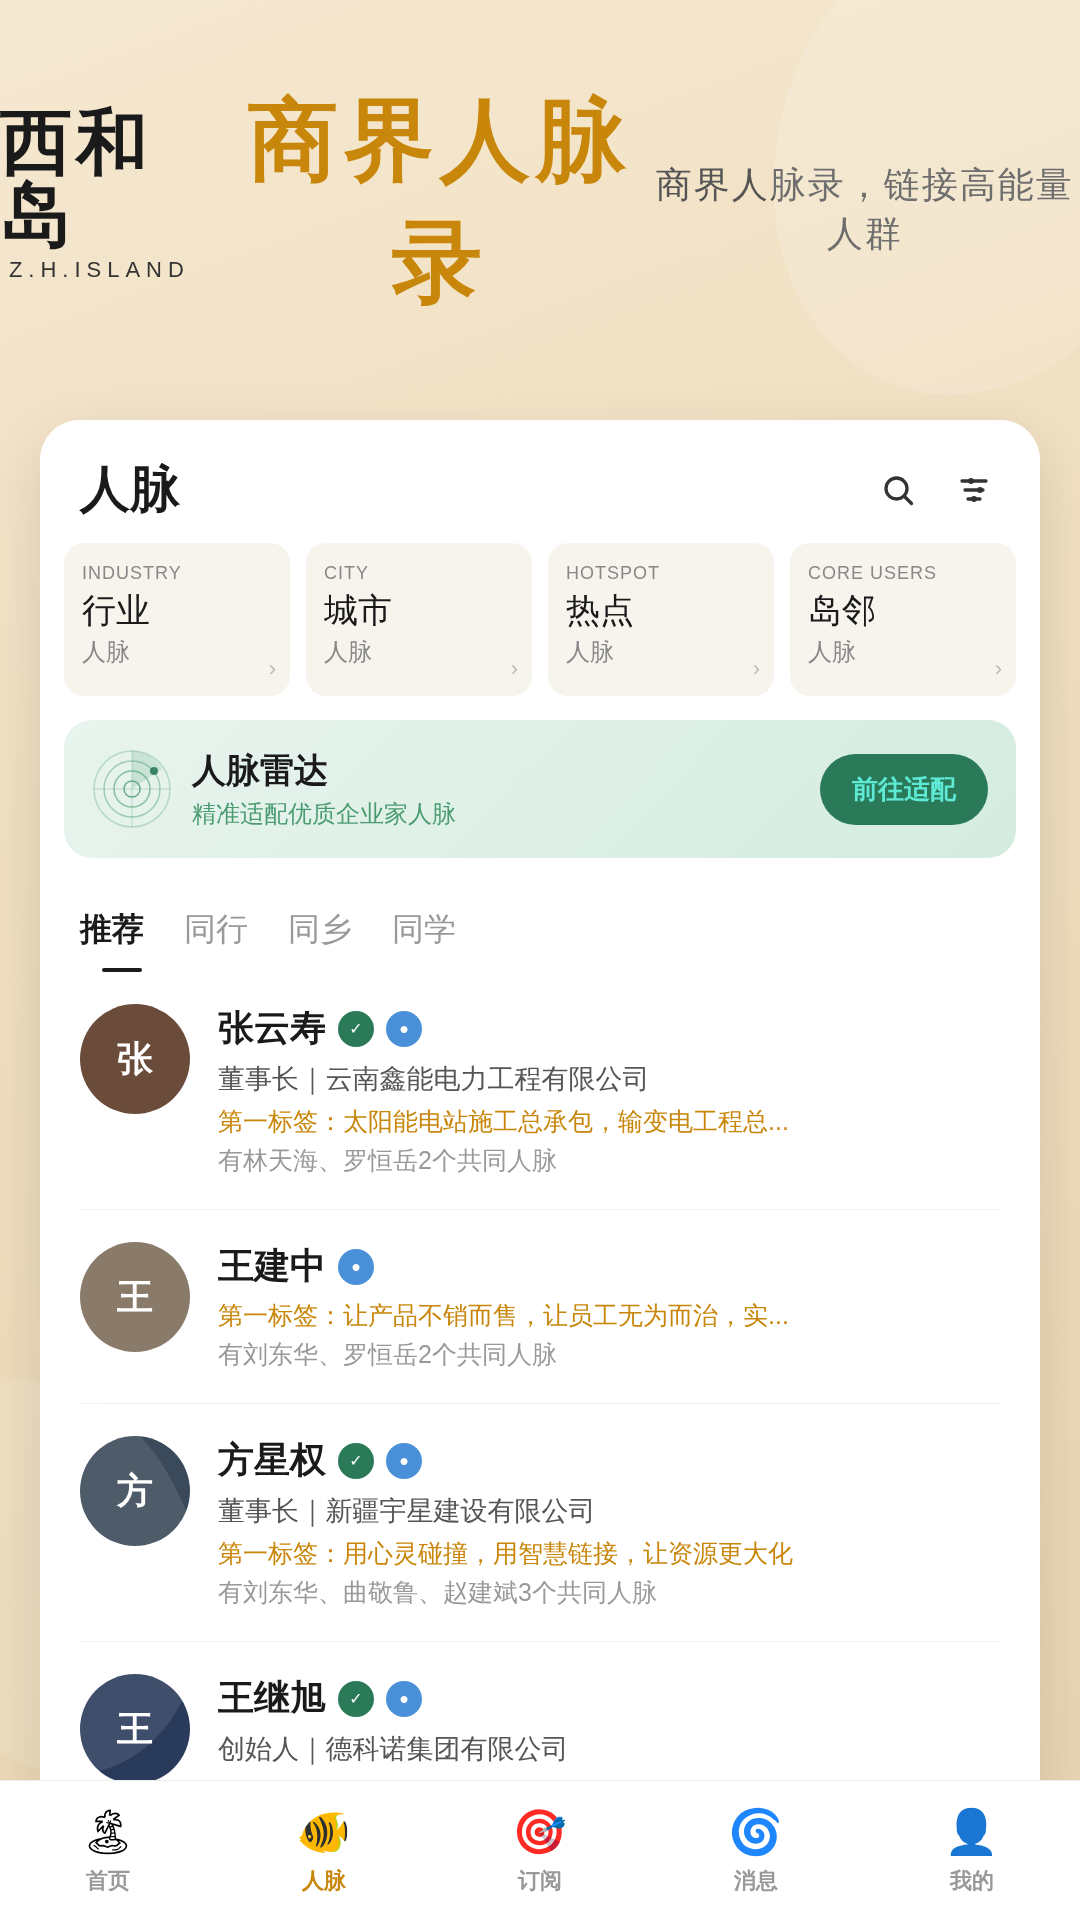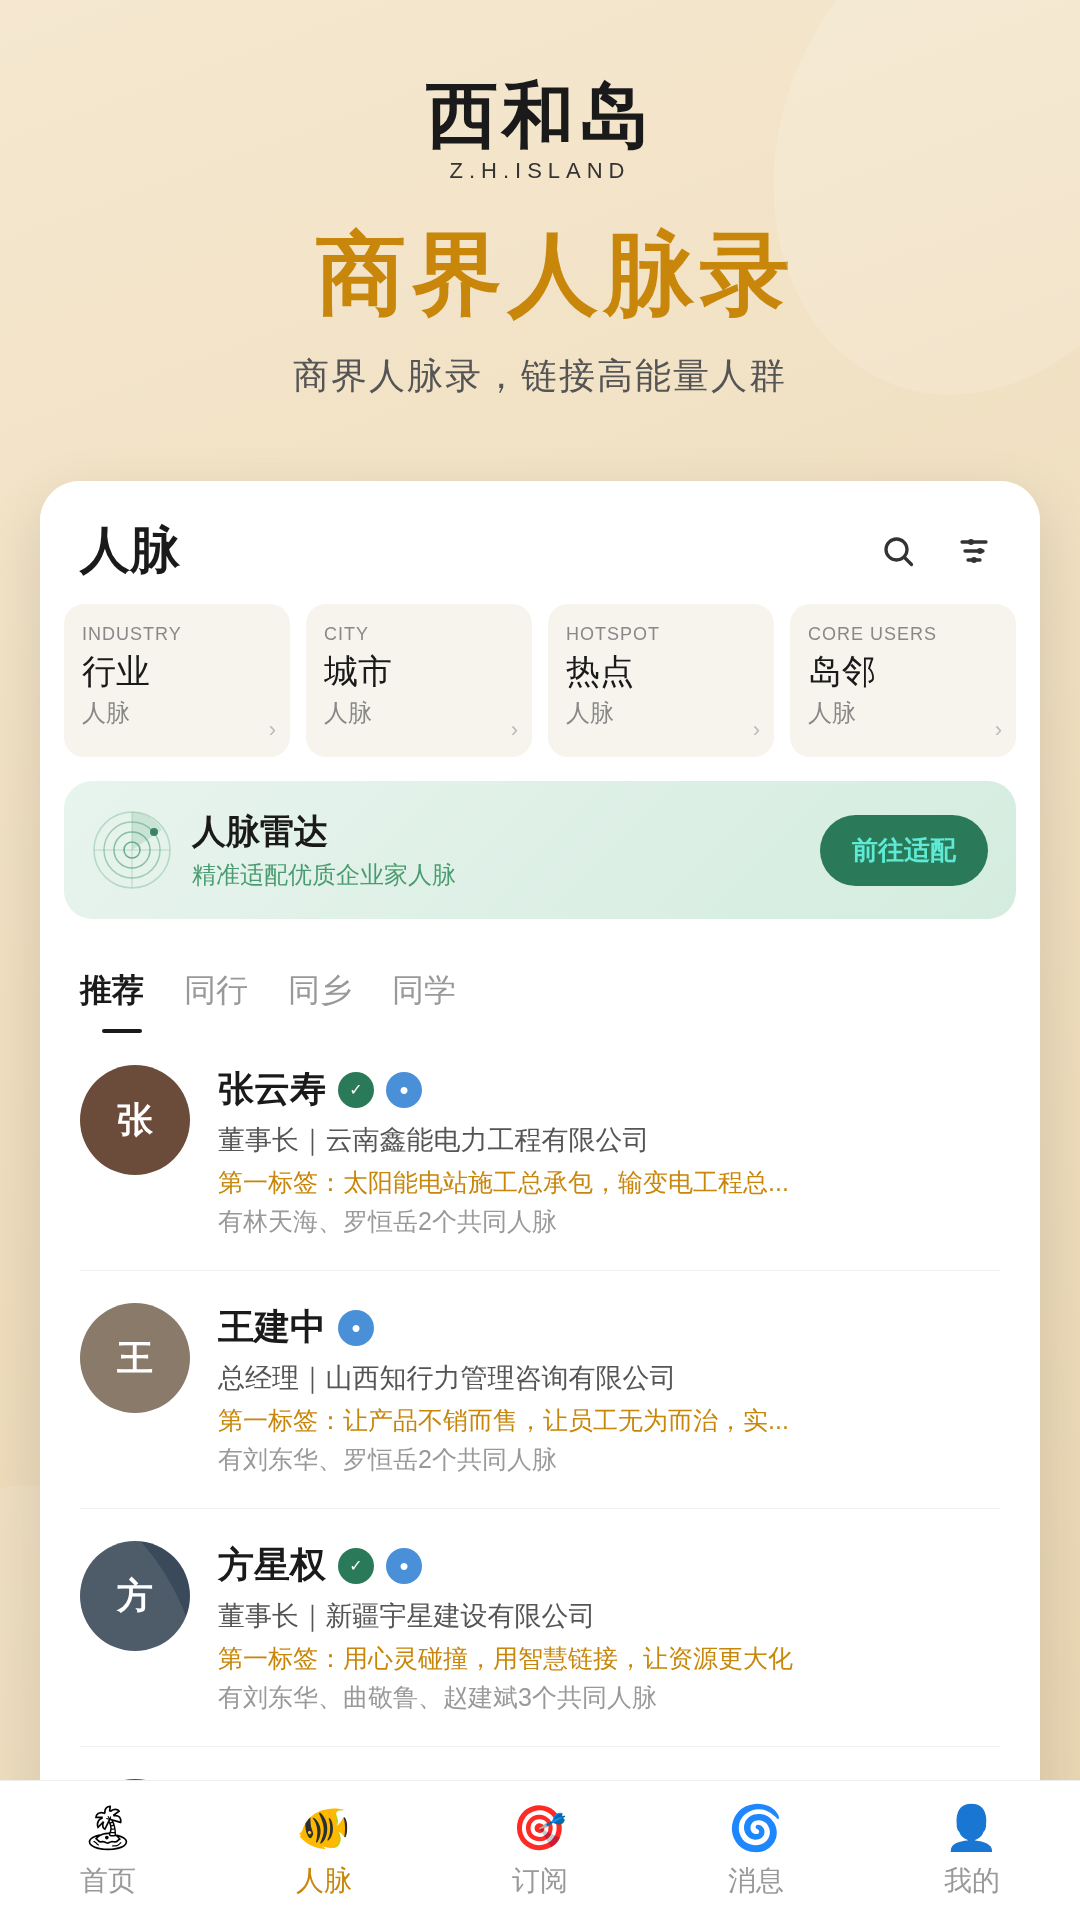--- a/index.html
+++ b/index.html
@@ -29,21 +29,21 @@
       width: 300px; height: 400px;
       border-radius: 50%;
       background: rgba(255,255,255,0.1);
       transform: rotate(-15deg);
       pointer-events: none;
     }
 
     
     .header {
       display: flex;
-      flex-direction: column;
+      flex-direction: row;
       align-items: center;
       padding-top: 80px;
       padding-bottom: 40px;
     }
     .logo-area {
       display: flex;
       flex-direction: column;
       align-items: center;
       margin-bottom: 30px;
     }
@@ -347,22 +347,23 @@
     .nav-icon {
       width: 52px;
       height: 52px;
       display: flex;
       align-items: center;
       justify-content: center;
       font-size: 44px;
       line-height: 1;
     }
     .nav-label {
-      font-size: 28px;
+      font-size: 22px;
       color: #999;
+      font-weight: bold;
     }
     .nav-item.active .nav-label {
       color: #c8860a;
     }
     .nav-item.active .nav-icon {
       color: #c8860a;
     }
 
     
     .radar-svg-icon {
@@ -490,21 +491,20 @@
       </div>
       <div class="person-item">
         <div class="person-avatar">
           <div class="avatar-placeholder" style="background: rgb(138, 122, 106);">王</div>
         </div>
         <div class="person-info">
           <div class="person-name-row">
             <span class="person-name">王建中</span>
             <span class="badge badge-c">●</span>
           </div>
-          <div class="person-title">总经理｜山西知行力管理咨询有限公司</div>
           <div class="person-tag">第一标签：让产品不销而售，让员工无为而治，实...</div>
           <div class="person-mutual">有刘东华、罗恒岳2个共同人脉</div>
         </div>
       </div>
       <div class="person-item">
         <div class="person-avatar">
           <div class="avatar-placeholder" style="background: rgb(58, 74, 90);">方</div>
         </div>
         <div class="person-info">
           <div class="person-name-row">

